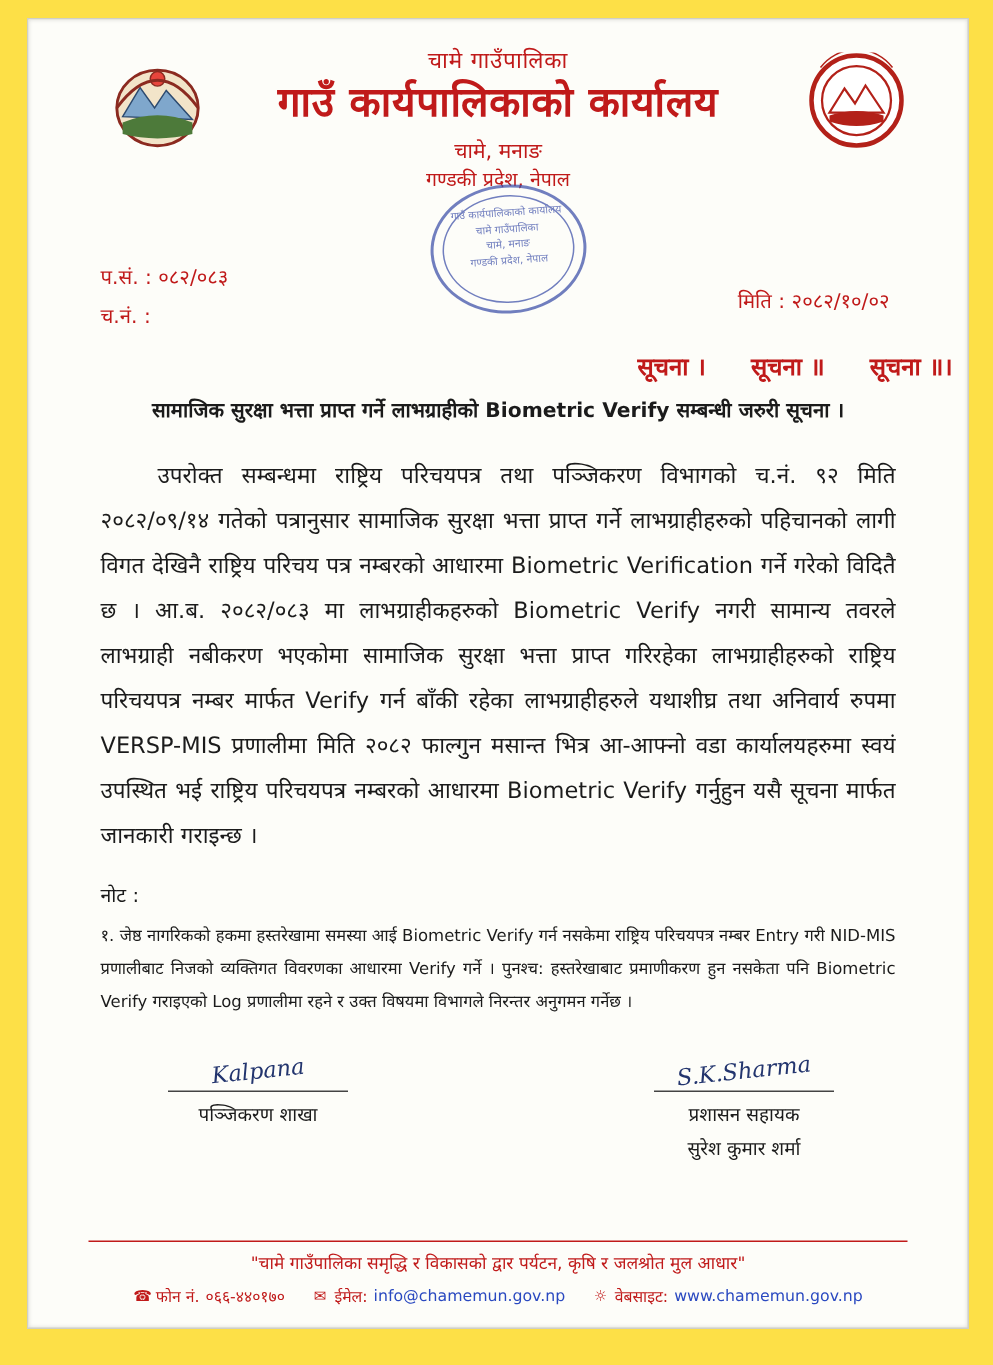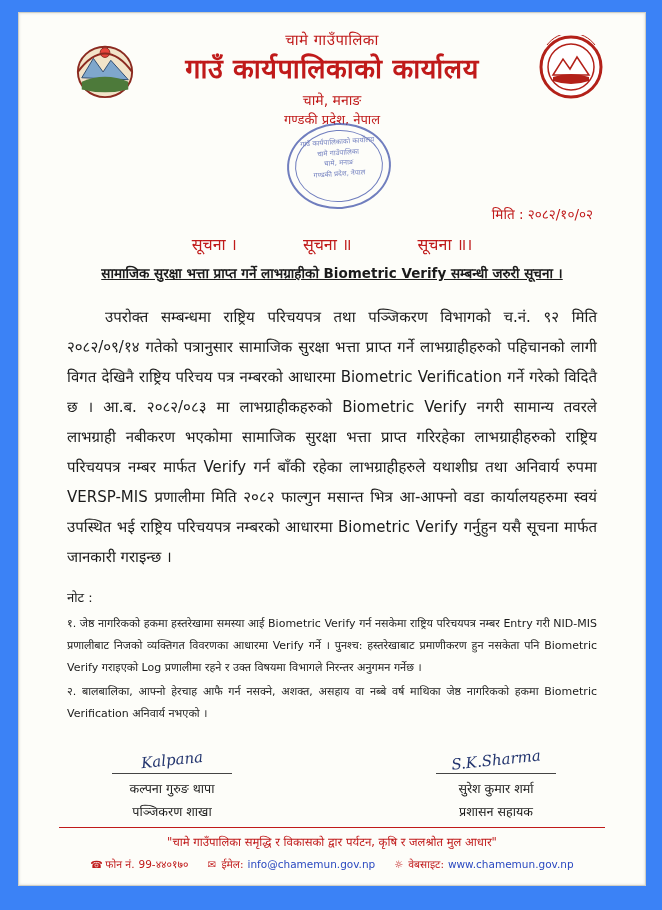--- a/index.html
+++ b/index.html
@@ -10,21 +10,21 @@
   body {
     width: 662px;
     height: 910px;
     font-family: "DejaVu Sans", sans-serif;
     overflow: hidden;
   }
   .page {
     position: relative;
     width: 662px;
     height: 910px;
-    background: #3b82f6;
+    background: #fde047;
     box-sizing: border-box;
   }
   
   .paper {
     position: absolute;
     left: 18px;
     top: 12px;
     width: 626px;
     height: 872px;
     background: #fdfdf9;
@@ -131,41 +131,40 @@
     position: absolute;
     left: 38px;
     top: 0;
     color: #c01a1a;
     font-size: 13.5px;
     line-height: 1.9;
   }
   .ref-right {
     position: absolute;
     right: 42px;
-    top: 32px;
+    top: 18px;
     color: #c01a1a;
     font-size: 13.5px;
   }
 
   
   .notices {
     display: flex;
-    justify-content: center;
-    gap: 66px;
+    justify-content: flex-end;
+    gap: 30px;
     color: #c01a1a;
     font-size: 16px;
-    font-weight: normal;
+    font-weight: bold;
     margin-top: 4px;
   }
   .subject {
     text-align: center;
     color: #1b1b1b;
     font-size: 13.5px;
     font-weight: bold;
-    text-decoration: underline;
     margin-top: 9px;
     padding: 0 30px;
   }
 
   
   .body-text {
     margin: 20px 38px 0 38px;
     color: #1b1b1b;
     font-size: 15px;
     line-height: 2.0;
@@ -294,20 +293,31 @@
 
         <div class="stamp">
           <span>गाउँ कार्यपालिकाको कार्यालय</span>
           <span>चामे गाउँपालिका</span>
           <span>चामे, मनाङ</span>
           <span>गण्डकी प्रदेश, नेपाल</span>
         </div>
       </div>
 
       <div class="refline">
+        <div class="ref-left">
+          <div>
+            <span>प.सं.</span>
+            :
+            <span>०८२/०८३</span>
+          </div>
+          <div>
+            <span>च.नं.</span>
+            <span>:</span>
+          </div>
+        </div>
         <div class="ref-right">
           <span>मिति</span>
           :
           <span>२०८२/१०/०२</span>
         </div>
       </div>
 
       <div class="notices">
         <div>सूचना ।</div>
         <div>सूचना ॥</div>
@@ -316,46 +326,44 @@
 
       <div class="subject">सामाजिक सुरक्षा भत्ता प्राप्त गर्ने लाभग्राहीको Biometric Verify सम्बन्धी जरुरी सूचना ।</div>
 
       <div class="body-text">
         <p class="indent">उपरोक्त सम्बन्धमा राष्ट्रिय परिचयपत्र तथा पञ्जिकरण विभागको च.नं. ९२ मिति २०८२/०९/१४ गतेको पत्रानुसार सामाजिक सुरक्षा भत्ता प्राप्त गर्ने लाभग्राहीहरुको पहिचानको लागी विगत देखिनै राष्ट्रिय परिचय पत्र नम्बरको आधारमा Biometric Verification गर्ने गरेको विदितै छ । आ.ब. २०८२/०८३ मा लाभग्राहीकहरुको Biometric Verify नगरी सामान्य तवरले लाभग्राही नबीकरण भएकोमा सामाजिक सुरक्षा भत्ता प्राप्त गरिरहेका लाभग्राहीहरुको राष्ट्रिय परिचयपत्र नम्बर मार्फत Verify गर्न बाँकी रहेका लाभग्राहीहरुले यथाशीघ्र तथा अनिवार्य रुपमा VERSP-MIS प्रणालीमा मिति २०८२ फाल्गुन मसान्त भित्र आ-आफ्नो वडा कार्यालयहरुमा स्वयं उपस्थित भई राष्ट्रिय परिचयपत्र नम्बरको आधारमा Biometric Verify गर्नुहुन यसै सूचना मार्फत जानकारी गराइन्छ ।</p>
       </div>
 
       <div class="note-head">नोट :</div>
       <div class="note-list">
         <p>१. जेष्ठ नागरिकको हकमा हस्तरेखामा समस्या आई Biometric Verify गर्न नसकेमा राष्ट्रिय परिचयपत्र नम्बर Entry गरी NID-MIS प्रणालीबाट निजको व्यक्तिगत विवरणका आधारमा Verify गर्ने । पुनश्च: हस्तरेखाबाट प्रमाणीकरण हुन नसकेता पनि Biometric Verify गराइएको Log प्रणालीमा रहने र उक्त विषयमा विभागले निरन्तर अनुगमन गर्नेछ ।</p>
-        <p>२. बालबालिका, आफ्नो हेरचाह आफै गर्न नसक्ने, अशक्त, असहाय वा नब्बे वर्ष माथिका जेष्ठ नागरिकको हकमा Biometric Verification अनिवार्य नभएको ।</p>
       </div>
 
       <div class="sigs">
         <div class="sig left">
           <div class="sig-script">Kalpana</div>
           <div class="sig-rule"></div>
-          <div>कल्पना गुरुङ थापा</div>
           <div>पञ्जिकरण शाखा</div>
         </div>
         <div class="sig right">
           <div class="sig-script">S.K.Sharma</div>
           <div class="sig-rule"></div>
+          <div>प्रशासन सहायक</div>
           <div>सुरेश कुमार शर्मा</div>
-          <div>प्रशासन सहायक</div>
         </div>
       </div>
 
       <div class="footer">
         <div class="foot-rule"></div>
         <div class="foot-slogan">"चामे गाउँपालिका समृद्धि र विकासको द्वार पर्यटन, कृषि र जलश्रोत मुल आधार"</div>
         <div class="foot-contacts">
           <span class="ci">
             <span class="ico">☎</span>
             <span>फोन नं.</span>
-            <span>99-४४०१७०</span>
+            <span>०६६-४४०१७०</span>
           </span>
           <span class="ci">
             <span class="ico">✉</span>
             <span>ईमेल:</span>
             <span class="val">info@chamemun.gov.np</span>
           </span>
           <span class="ci">
             <span class="ico">☼</span>
             <span>वेबसाइट:</span>
             <span class="val">www.chamemun.gov.np</span>

